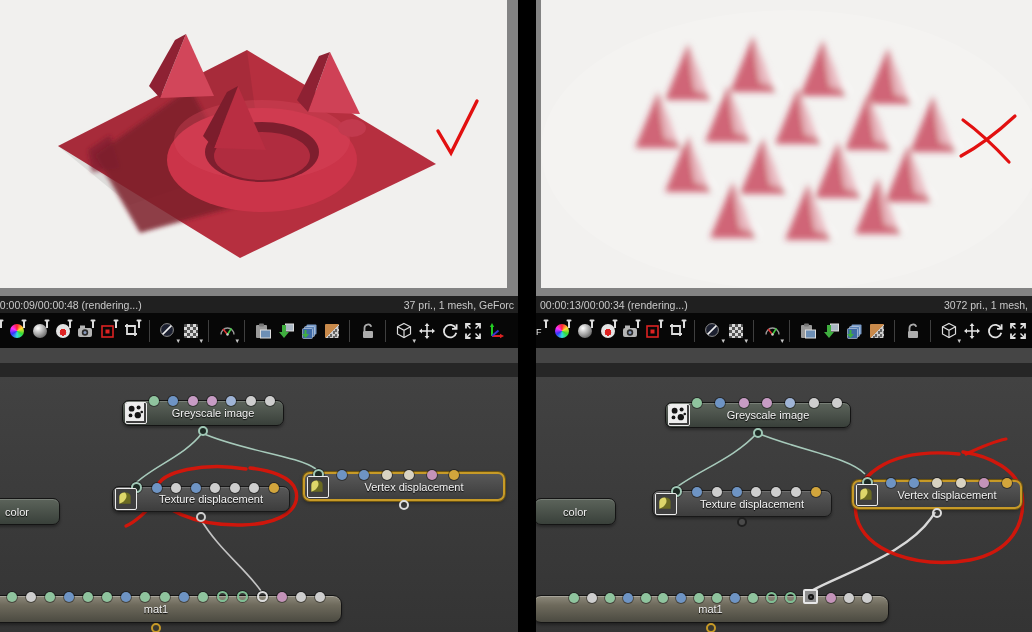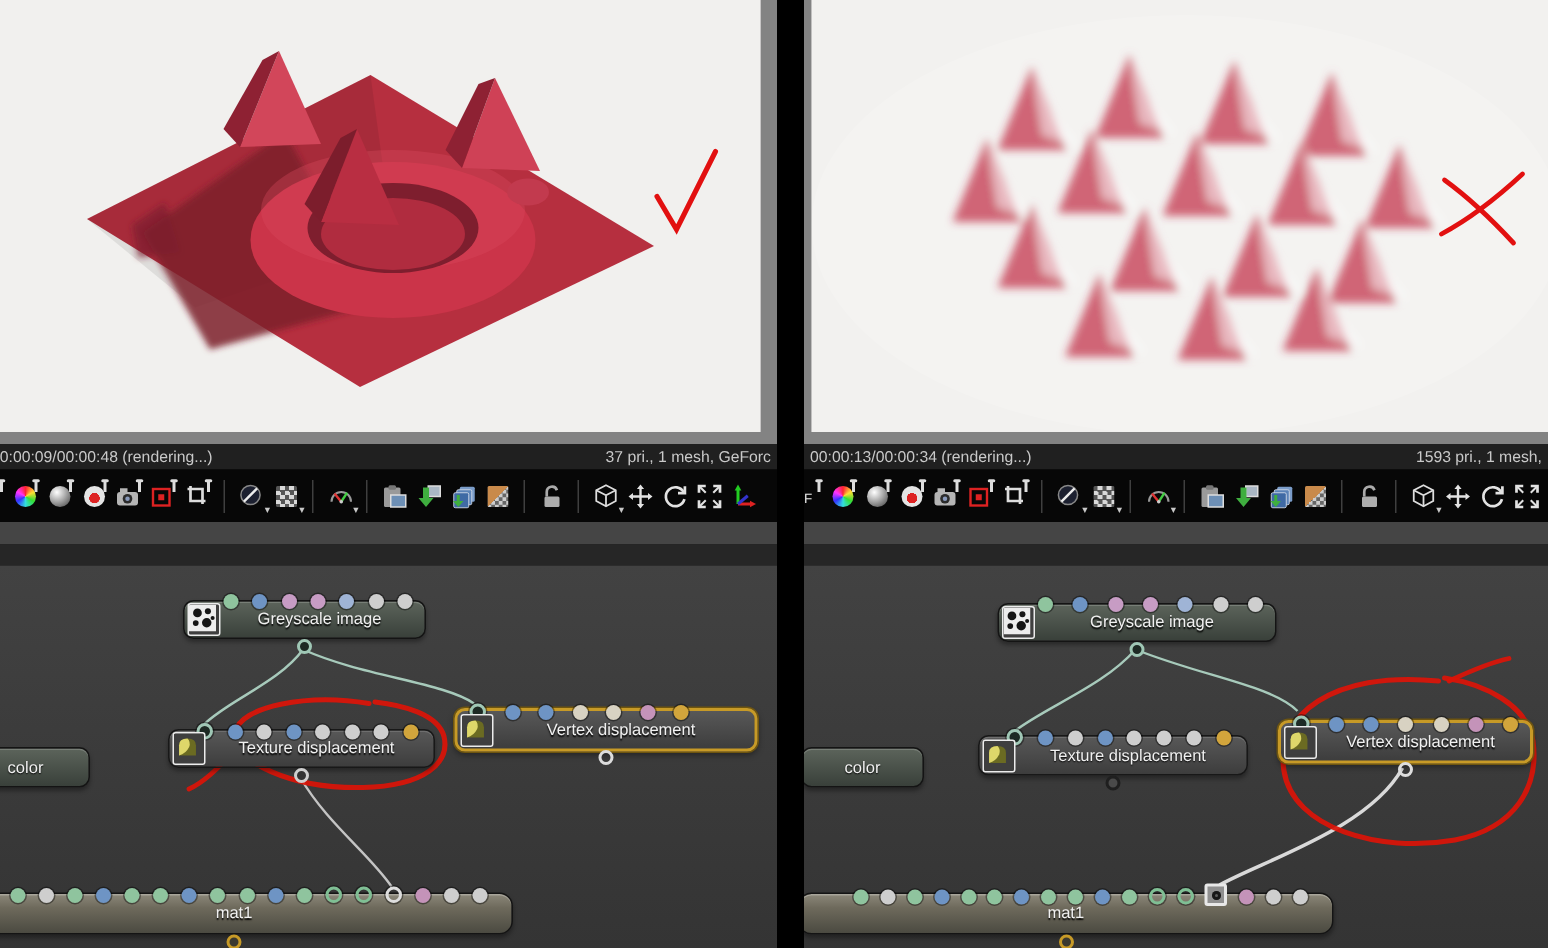--- a/index.html
+++ b/index.html
@@ -440,21 +440,21 @@
         </svg>
         <svg width="68" height="70" viewBox="0 0 68 70" style="position:absolute;left:414px;top:104px;">
           <path d="M8,16 Q30,32 54,58" fill="none" stroke="#e21010" stroke-width="3.2" stroke-linecap="round"></path>
           <path d="M60,12 Q32,38 6,52" fill="none" stroke="#e21010" stroke-width="3.2" stroke-linecap="round"></path>
         </svg>
       </div>
     </div>
 
     <div class="statusbar">
       <span class="st-time">00:00:13/00:00:34 (rendering...)</span>
-      <span class="st-stats">1593 pri., 1 mesh,</span>
+      <span class="st-stats">3072 pri., 1 mesh,</span>
     </div>
 
     <div class="toolbar">
       <div class="tbwrap">
           <span class="tbi">
             <svg width="17" height="17" viewBox="0 0 17 17">
               <text x="0" y="13" font-size="9" fill="#e8e8e8" font-family="Liberation Sans,sans-serif">AF</text>
             </svg>
             <svg class="pip" width="8" height="10" viewBox="0 0 8 10">
               <rect x="3" y="2" width="2" height="7" fill="#ddd"></rect>

